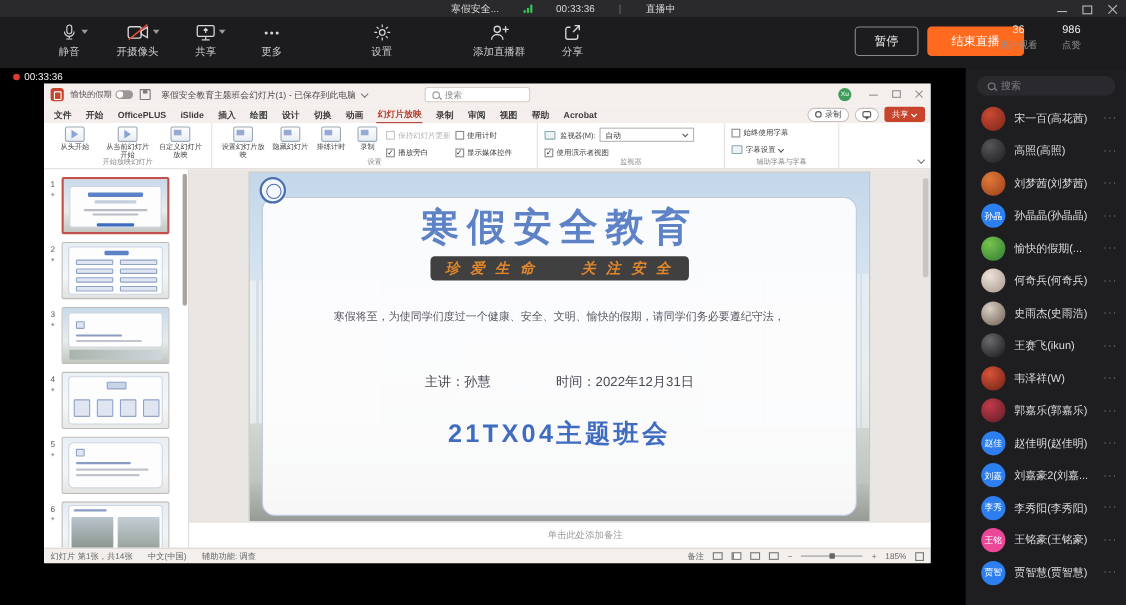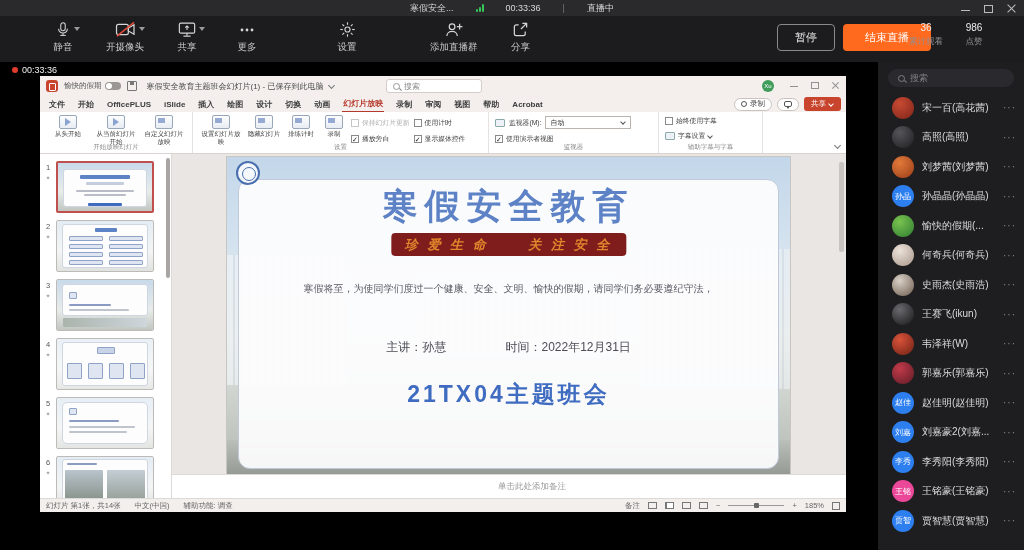--- a/index.html
+++ b/index.html
@@ -150,21 +150,21 @@
   .grnd { position:absolute; left:0; right:0; bottom:0; height:34px;
     background:linear-gradient(180deg,#b9beb9,#8e938e); opacity:.8; }
   #slide-card { position:absolute; left:11px; right:11px; top:22px; bottom:5px; background:rgba(253,253,254,.93);
     border:1px solid #bfc9da; border-radius:12px; }
   #emblem { position:absolute; left:9px; top:4px; width:24px; height:24px; border-radius:50%;
     background:#f4f7fb; border:2px solid #4a6fae; }
   #emblem::after { content:""; position:absolute; left:4px; top:4px; width:12px; height:12px;
     border:1px solid #4a6fae; border-radius:50%; }
   #slide-title { position:absolute; left:0; right:0; top:26px; text-align:center; font-size:35px; font-weight:bold;
     color:var(--slideblue,#5d82c6); letter-spacing:7px; }
-  #slide-subband { position:absolute; left:50%; transform:translateX(-50%); top:76px; background:#7f1d1d;
+  #slide-subband { position:absolute; left:50%; transform:translateX(-50%); top:76px; background:#404040;
     border-radius:4px; padding:2px 14px; }
   #slide-subtitle { font-size:13px; font-weight:bold; font-style:italic; color:var(--slideorange,#e2862c);
     letter-spacing:3px; white-space:pre; }
   #slide-body { position:absolute; left:20px; right:20px; top:122px; text-align:center; font-size:10px;
     color:#585862; line-height:1.9; }
   #slide-meta { position:absolute; left:0; right:0; top:182px; text-align:center; font-size:12px; color:#4c4c56; }
   #slide-meta span { margin:0 28px; }
   #slide-footer { position:absolute; left:0; right:0; top:222px; text-align:center; font-size:23px; font-weight:bold;
     color:#3f6cc0; letter-spacing:3px; }
 

